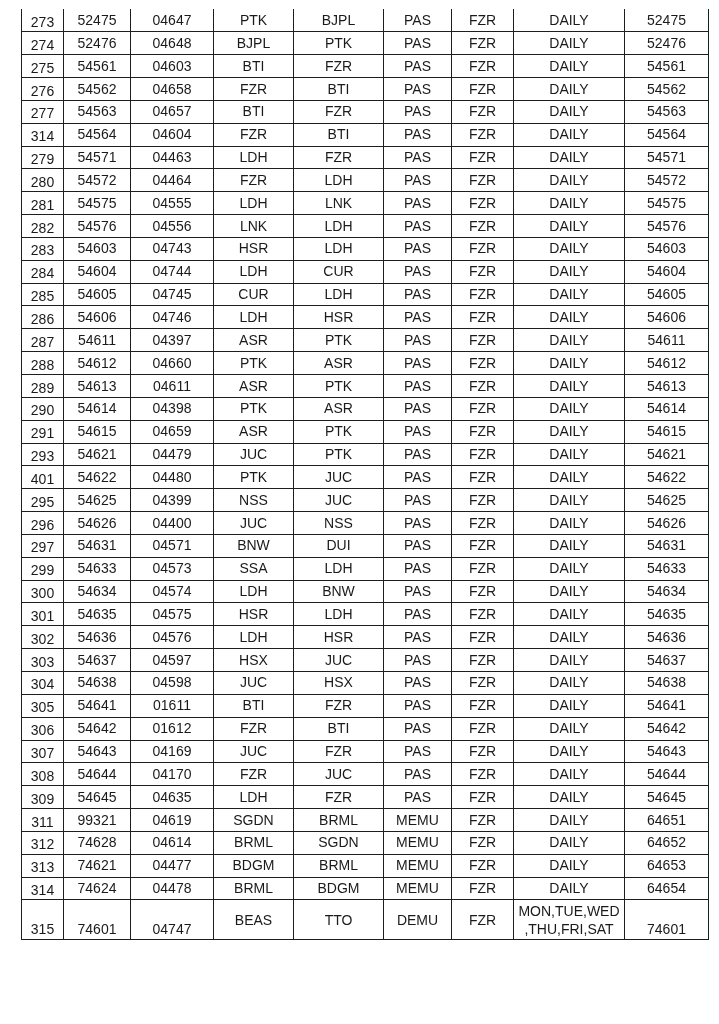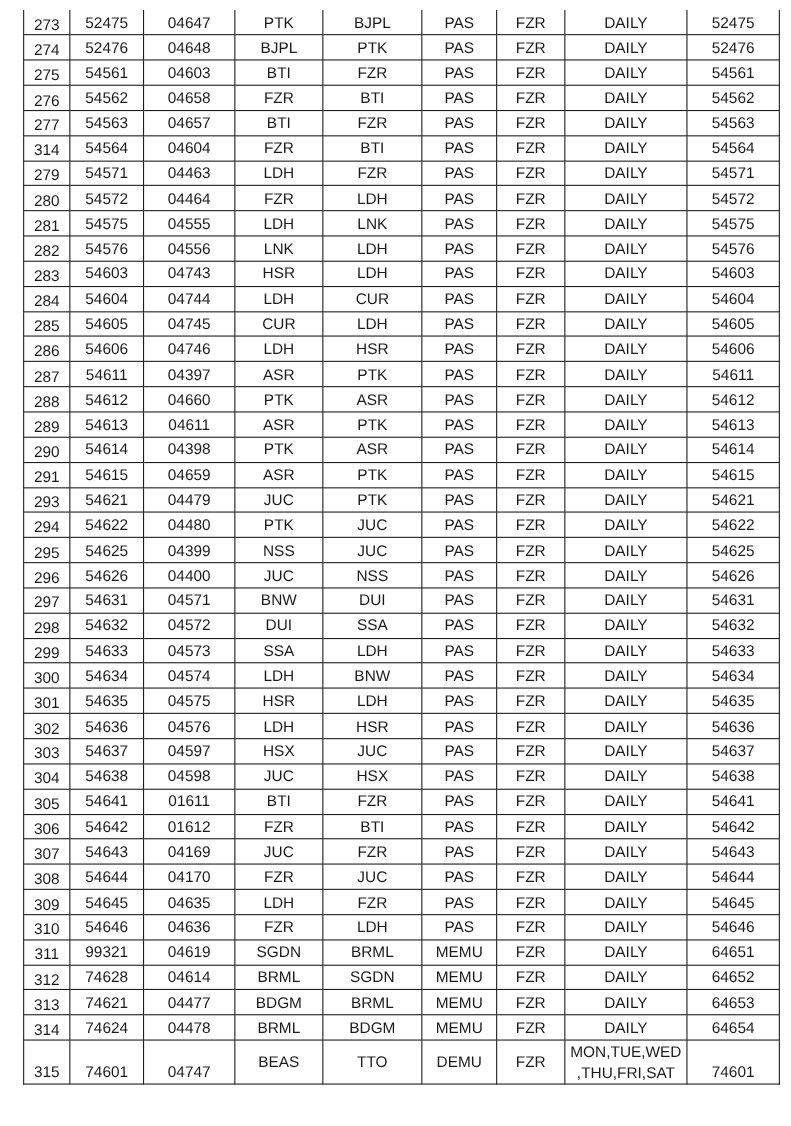--- a/index.html
+++ b/index.html
@@ -295,21 +295,21 @@
           <td class="c1"><span>54621</span></td>
           <td class="c2"><span>04479</span></td>
           <td class="c3"><span>JUC</span></td>
           <td class="c4"><span>PTK</span></td>
           <td class="c5"><span>PAS</span></td>
           <td class="c6"><span>FZR</span></td>
           <td class="c7"><span>DAILY</span></td>
           <td class="c8"><span>54621</span></td>
         </tr>
         <tr>
-          <td class="c0"><span>294</span></td>
+          <td class="c0"><span>401</span></td>
           <td class="c1"><span>54622</span></td>
           <td class="c2"><span>04480</span></td>
           <td class="c3"><span>PTK</span></td>
           <td class="c4"><span>JUC</span></td>
           <td class="c5"><span>PAS</span></td>
           <td class="c6"><span>FZR</span></td>
           <td class="c7"><span>DAILY</span></td>
           <td class="c8"><span>54622</span></td>
         </tr>
         <tr>
@@ -339,31 +339,20 @@
           <td class="c1"><span>54631</span></td>
           <td class="c2"><span>04571</span></td>
           <td class="c3"><span>BNW</span></td>
           <td class="c4"><span>DUI</span></td>
           <td class="c5"><span>PAS</span></td>
           <td class="c6"><span>FZR</span></td>
           <td class="c7"><span>DAILY</span></td>
           <td class="c8"><span>54631</span></td>
         </tr>
         <tr>
-          <td class="c0"><span>298</span></td>
-          <td class="c1"><span>54632</span></td>
-          <td class="c2"><span>04572</span></td>
-          <td class="c3"><span>DUI</span></td>
-          <td class="c4"><span>SSA</span></td>
-          <td class="c5"><span>PAS</span></td>
-          <td class="c6"><span>FZR</span></td>
-          <td class="c7"><span>DAILY</span></td>
-          <td class="c8"><span>54632</span></td>
-        </tr>
-        <tr>
           <td class="c0"><span>299</span></td>
           <td class="c1"><span>54633</span></td>
           <td class="c2"><span>04573</span></td>
           <td class="c3"><span>SSA</span></td>
           <td class="c4"><span>LDH</span></td>
           <td class="c5"><span>PAS</span></td>
           <td class="c6"><span>FZR</span></td>
           <td class="c7"><span>DAILY</span></td>
           <td class="c8"><span>54633</span></td>
         </tr>
@@ -469,31 +458,20 @@
         <tr>
           <td class="c0"><span>309</span></td>
           <td class="c1"><span>54645</span></td>
           <td class="c2"><span>04635</span></td>
           <td class="c3"><span>LDH</span></td>
           <td class="c4"><span>FZR</span></td>
           <td class="c5"><span>PAS</span></td>
           <td class="c6"><span>FZR</span></td>
           <td class="c7"><span>DAILY</span></td>
           <td class="c8"><span>54645</span></td>
-        </tr>
-        <tr>
-          <td class="c0"><span>310</span></td>
-          <td class="c1"><span>54646</span></td>
-          <td class="c2"><span>04636</span></td>
-          <td class="c3"><span>FZR</span></td>
-          <td class="c4"><span>LDH</span></td>
-          <td class="c5"><span>PAS</span></td>
-          <td class="c6"><span>FZR</span></td>
-          <td class="c7"><span>DAILY</span></td>
-          <td class="c8"><span>54646</span></td>
         </tr>
         <tr>
           <td class="c0"><span>311</span></td>
           <td class="c1"><span>99321</span></td>
           <td class="c2"><span>04619</span></td>
           <td class="c3"><span>SGDN</span></td>
           <td class="c4"><span>BRML</span></td>
           <td class="c5"><span>MEMU</span></td>
           <td class="c6"><span>FZR</span></td>
           <td class="c7"><span>DAILY</span></td>

